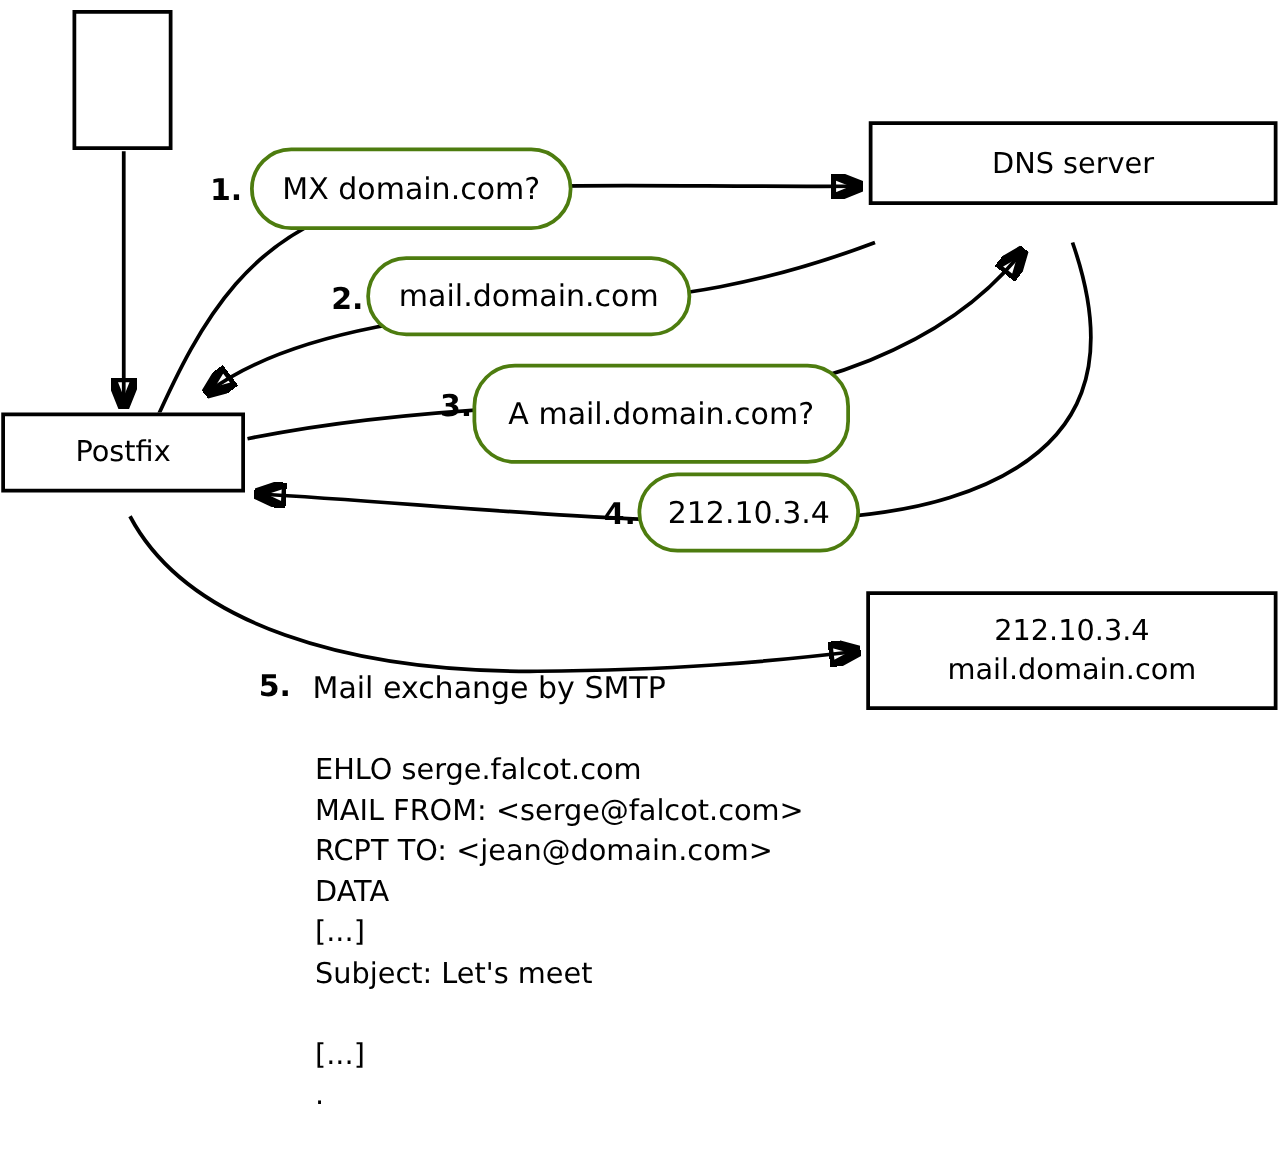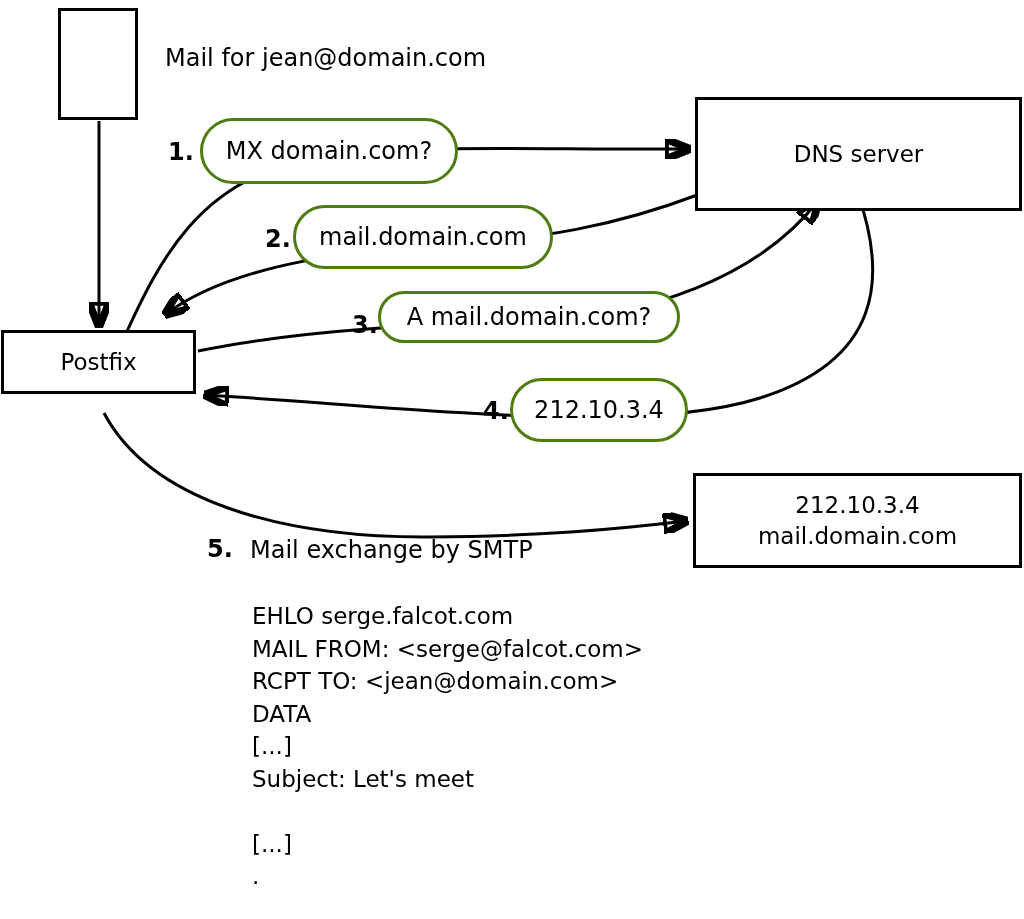--- a/index.html
+++ b/index.html
@@ -82,23 +82,22 @@
     <path d="M99,121 L99,325" marker-end="url(#ah)"></path>
     <path d="M124,338 C160,258 200,182 305,160 C390,143 520,150 688,149" marker-end="url(#ah)"></path>
     <path d="M700,194 C610,228 540,238 460,243 C360,250 235,262 166,314" marker-end="url(#ah)"></path>
     <path d="M198,351 C300,330 420,324 520,322 C650,319 760,275 818,201" marker-end="url(#ah)"></path>
     <path d="M858,194 C888,280 880,360 760,398 C640,436 420,408 206,395" marker-end="url(#ah)"></path>
     <path d="M104,413 C150,500 280,538 430,537 C540,536 610,530 686,521" marker-end="url(#ah)"></path>
   </svg>
 
   <div class="box" style="left:58px; top:8px; width:80px; height:112px;"></div>
 
-  <div class="note" style="left:165px; top:44px;">Mail for jean@domain.com</div>
 
-  <div class="box" style="left:695px; top:97px; width:327px; height:114px;">
+  <div class="box" style="left:695px; top:97px; width:327px; height:67px;">
     <span>DNS server</span>
   </div>
 
   <div class="box" style="left:1px; top:330px; width:195px; height:64px;">
     <span>Postfix</span>
   </div>
 
   <div class="box target-box" style="left:693px; top:473px; width:329px; height:95px;">
     <div>212.10.3.4</div>
     <div>mail.domain.com</div>
@@ -108,21 +107,21 @@
   <div class="pill" style="left:200px; top:118px; width:258px; height:66px;">
     <span>MX domain.com?</span>
   </div>
 
   <div class="stepnum" style="left:265px; top:225px;">2.</div>
   <div class="pill" style="left:293px; top:205px; width:260px; height:64px;">
     <span>mail.domain.com</span>
   </div>
 
   <div class="stepnum" style="left:352px; top:311px;">3.</div>
-  <div class="pill" style="left:378px; top:291px; width:302px; height:52px;">
+  <div class="pill" style="left:378px; top:291px; width:302px; height:80px;">
     <span>A mail.domain.com?</span>
   </div>
 
   <div class="stepnum" style="left:483px; top:397px;">4.</div>
   <div class="pill" style="left:510px; top:378px; width:178px; height:64px;">
     <span>212.10.3.4</span>
   </div>
 
   <div class="stepnum" style="left:207px; top:535px;">5.</div>
   <div class="note" style="left:250px; top:536px;">Mail exchange by SMTP</div>

